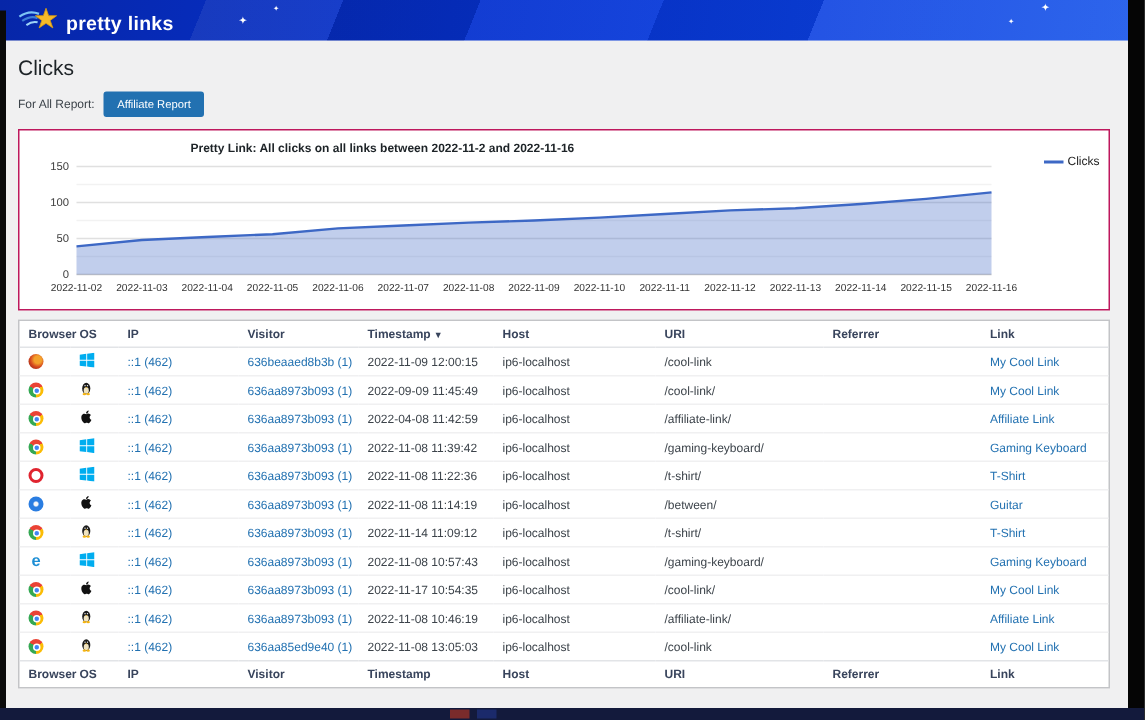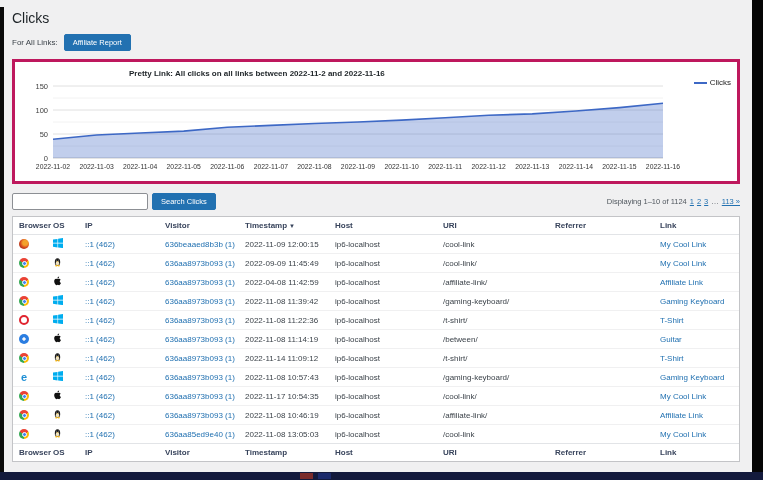--- a/index.html
+++ b/index.html
@@ -20,21 +20,21 @@
   .taskbar{position:absolute;left:0;bottom:0;width:763px;height:8px;background:#131a3c;z-index:8;}
   .tb-item{position:absolute;bottom:1px;height:6px;width:13px;}
 
   .main{padding:6px 12px 0 12px;}
   .page-title{font-size:14px;font-weight:500;color:#1d2327;margin:4px 0 8px 0;}
   .filter-row{display:flex;align-items:center;gap:6px;font-size:8px;color:#3c434a;}
   .btn{background:#2271b1;border:1px solid #2271b1;color:#fff;font-size:7.5px;
        padding:3px 8px;border-radius:2px;cursor:pointer;font-family:inherit;}
 
   
-  .chart-panel{position:relative;margin-top:8px;background:#fff;border:3px solid #be185d;
+  .chart-panel{position:relative;margin-top:8px;background:#fff;border:1px solid #be185d;
                height:112px;padding:5px 8px 2px 8px;}
   .chart-title{font-size:8px;font-weight:bold;color:#1d2327;margin:2px 0 2px 106px;}
   .legend{position:absolute;right:6px;top:16px;display:flex;align-items:center;gap:3px;}
   .legend-line{display:inline-block;width:13px;height:2px;background:#3d68c5;}
   .legend-label{font-size:8px;color:#222;}
 
   
   .toolbar{display:flex;align-items:center;margin-top:9px;gap:4px;}
   .search-input{width:128px;height:15px;border:1px solid #8c8f94;border-radius:2px;background:#fff;
                 font-size:8px;padding:0 3px;font-family:inherit;}
@@ -63,26 +63,43 @@
   .icon-opera{background:#fff;border:2px solid #e0242f;box-sizing:border-box;}
   .icon-safari{background:radial-gradient(circle at 50% 50%,#f5f7fa 0 18%,#2a7de1 30% 80%,#1b5fc4 100%);}
   .icon-edge{border-radius:0;color:#1e8fd5;font-weight:bold;font-size:11px;line-height:10px;text-align:center;}
 </style>
 </head>
 <body>
 
 <div class="screen">
   <div class="window">
 
+    <div class="topbar">
+      <div class="logo">
+        <span>
+          <svg width="28" height="20" viewBox="0 0 30 20">
+            <path d="M1 8 Q8 3 15 6" stroke="#7cc4f5" stroke-width="1.6" fill="none"></path>
+            <path d="M3 11 Q9 7 14 9" stroke="#3f7fd6" stroke-width="1.6" fill="none"></path>
+            <path d="M6 14 Q10 11 14 12" stroke="#9ed4f7" stroke-width="1.4" fill="none"></path>
+            <polygon points="20,2 21.9,7.3 27.6,7.3 23,10.7 24.9,16 20,12.7 15.1,16 17,10.7 12.4,7.3 18.1,7.3" fill="#f6b928" stroke="#d79a12" stroke-width="0.6"></polygon>
+          </svg>
+        </span>
+        <span class="logo-text">pretty links</span>
+      </div>
+      <span class="sparkle" style="left:159px;top:11px;">✦</span>
+      <span class="sparkle" style="left:182px;top:3px;font-size:5px;">✦</span>
+      <span class="sparkle" style="left:672px;top:12px;font-size:5px;">✦</span>
+      <span class="sparkle" style="left:694px;top:2px;">✦</span>
+    </div>
 
     <div class="main">
       <h1 class="page-title">Clicks</h1>
 
       <div class="filter-row">
-        <span>For All Links:</span>
+        <span>For All Report:</span>
         <button class="btn">Affiliate Report</button>
       </div>
 
       <div class="chart-panel">
         <div class="chart-title">Pretty Link: All clicks on all links between 2022-11-2 and 2022-11-16</div>
         <svg id="chart-svg" width="712" height="92">
             <line x1="30" y1="66" x2="640" y2="66" stroke="#f2f2f2" stroke-width="1"></line>
             <line x1="30" y1="42" x2="640" y2="42" stroke="#f2f2f2" stroke-width="1"></line>
             <line x1="30" y1="18" x2="640" y2="18" stroke="#f2f2f2" stroke-width="1"></line>
             <line x1="30" y1="78" x2="640" y2="78" stroke="#c9c9c9" stroke-width="1"></line>
@@ -110,32 +127,20 @@
             <text x="552.8571428571429" y="89" text-anchor="middle" font-size="6.8" fill="#333" font-family="&quot;Liberation Sans&quot;,sans-serif">2022-11-14</text>
             <text x="596.4285714285714" y="89" text-anchor="middle" font-size="6.8" fill="#333" font-family="&quot;Liberation Sans&quot;,sans-serif">2022-11-15</text>
             <text x="640" y="89" text-anchor="middle" font-size="6.8" fill="#333" font-family="&quot;Liberation Sans&quot;,sans-serif">2022-11-16</text>
           </svg>
         <div class="legend">
           <span class="legend-line"></span>
           <span class="legend-label">Clicks</span>
         </div>
       </div>
 
-      <div class="toolbar">
-        <input class="search-input" value="" style="">
-        <button class="btn">Search Clicks</button>
-        <div class="paging">
-            <span>Displaying 1–10 of 1124</span>
-            <a>1</a>
-            <a>2</a>
-            <a>3</a>
-            <span>…</span>
-            <a>113 »</a>
-          </div>
-      </div>
 
       <div class="table-wrap">
         <table>
           <colgroup>
             <col class="c-browser">
               <col class="c-os">
               <col class="c-ip">
               <col class="c-visitor">
             <col class="c-ts">
               <col class="c-host">

